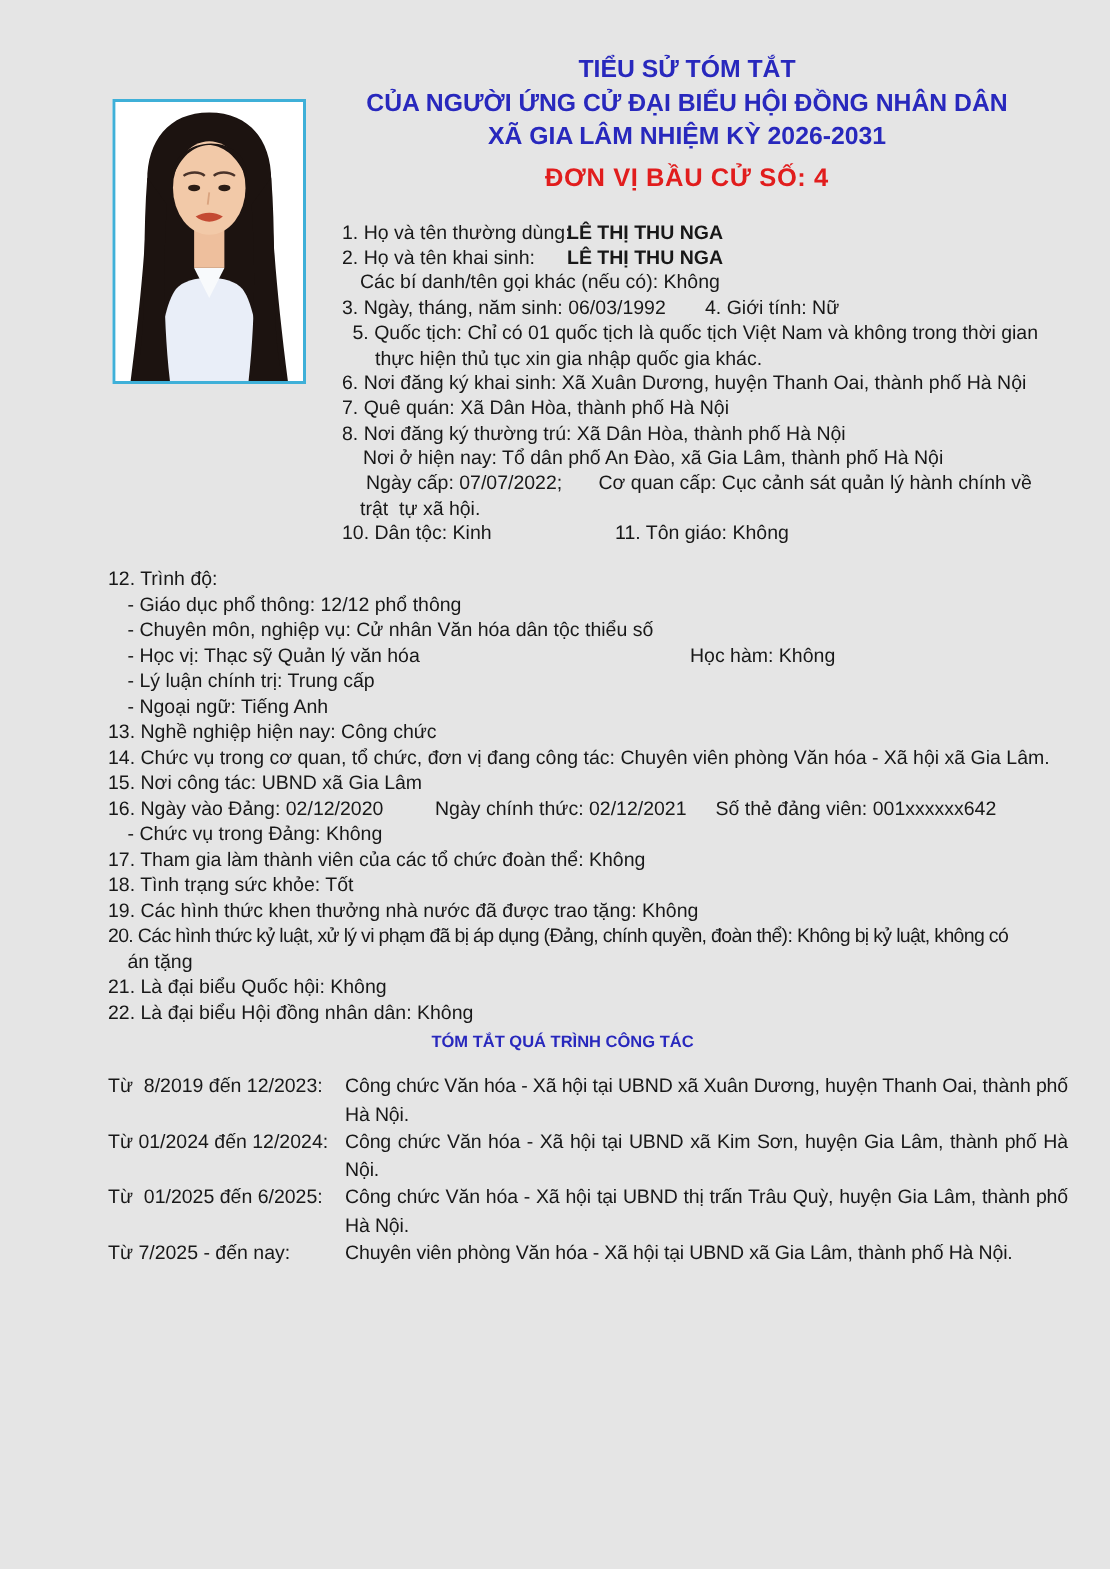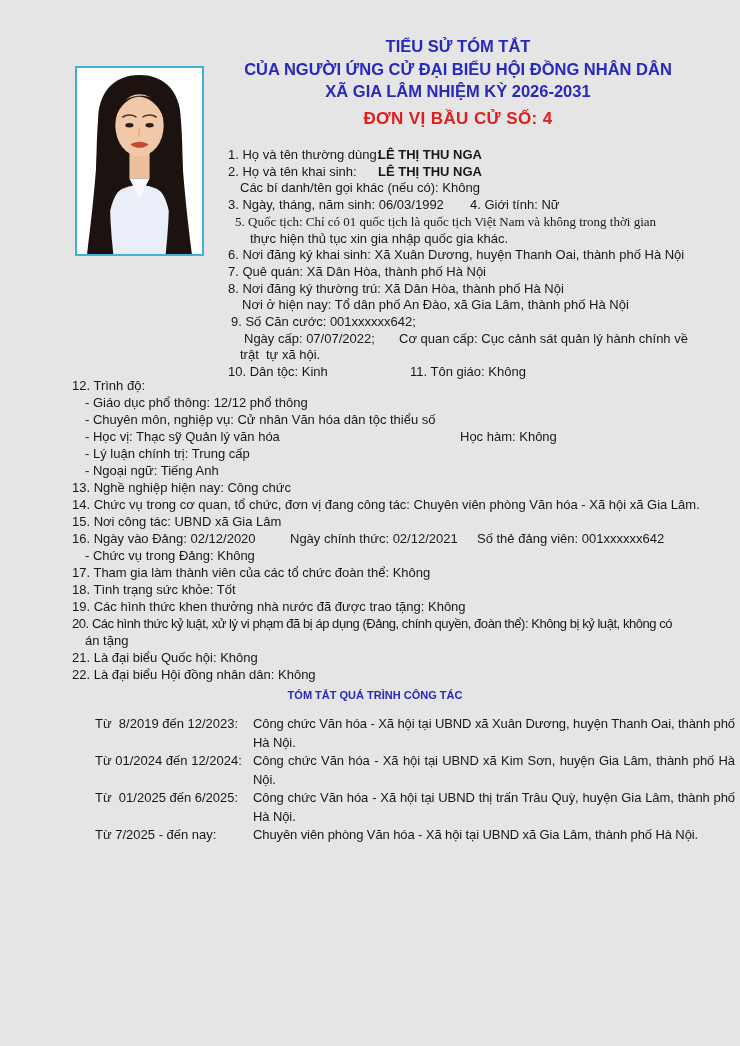--- a/index.html
+++ b/index.html
@@ -30,36 +30,36 @@
   .flex > span { white-space:pre; }
   .bold { font-weight:bold; }
   .w150 { width:150px; flex:none; }
   .w242 { width:242px; flex:none; }
   .w155 { width:155px; flex:none; }
   .w182 { width:182px; flex:none; }
   .w375 { width:375px; flex:none; }
   .w218 { width:218px; flex:none; }
   .w187 { width:187px; flex:none; }
   .pad3  { padding-left:3px; }
-  .pad7  { padding-left:7px;font-family:Liberation Serif, serif; }
+  .pad7  { padding-left:7px; }
   .pad12 { padding-left:12px; }
   .pad13 { padding-left:13px; }
   .pad14 { padding-left:14px; }
   .pad16 { padding-left:16px; }
   .pad22 { padding-left:22px; }
   .xtight { letter-spacing:-0.45px; }
   
   .work { position:absolute; left:0; top:689px; width:740px; }
   .work-heading {
     margin:0 0 0 10px; text-align:center; color:#2828bd; font-weight:bold;
     font-size:11px;
   }
   .work-rows { margin-top:14px; }
   .work-row { display:flex; margin-left:72px; line-height:18.5px; }
-  .work-period { width:158px; flex:none; white-space:pre;margin-left:23px; }
+  .work-period { width:158px; flex:none; white-space:pre; }
   .work-desc  { width:482px; text-align:justify; letter-spacing:-0.1px; }
 </style>
 </head>
 <body>
 
 <div class="page">
 
   <div class="photo-frame">
     <svg viewBox="0 0 124 185" preserveAspectRatio="none">
       <rect width="124" height="185" fill="#ffffff"></rect>
@@ -100,21 +100,20 @@
     <div class="line flex">
       <span class="w242">3. Ngày, tháng, năm sinh: 06/03/1992</span>
       <span>4. Giới tính: Nữ</span>
     </div>
     <div class="line pad7">5. Quốc tịch: Chỉ có 01 quốc tịch là quốc tịch Việt Nam và không trong thời gian</div>
     <div class="line pad22">thực hiện thủ tục xin gia nhập quốc gia khác.</div>
     <div class="line">6. Nơi đăng ký khai sinh: Xã Xuân Dương, huyện Thanh Oai, thành phố Hà Nội</div>
     <div class="line">7. Quê quán: Xã Dân Hòa, thành phố Hà Nội</div>
     <div class="line">8. Nơi đăng ký thường trú: Xã Dân Hòa, thành phố Hà Nội</div>
     <div class="line pad14">Nơi ở hiện nay: Tổ dân phố An Đào, xã Gia Lâm, thành phố Hà Nội</div>
-    <div class="line pad3">9. Số Căn cước: 001xxxxxx642;</div>
     <div class="line flex pad16">
       <span class="w155">Ngày cấp: 07/07/2022;</span>
       <span>Cơ quan cấp: Cục cảnh sát quản lý hành chính về</span>
     </div>
     <div class="line pad12">trật  tự xã hội.</div>
     <div class="line flex">
       <span class="w182">10. Dân tộc: Kinh</span>
       <span>11. Tôn giáo: Không</span>
     </div>
   </div>

